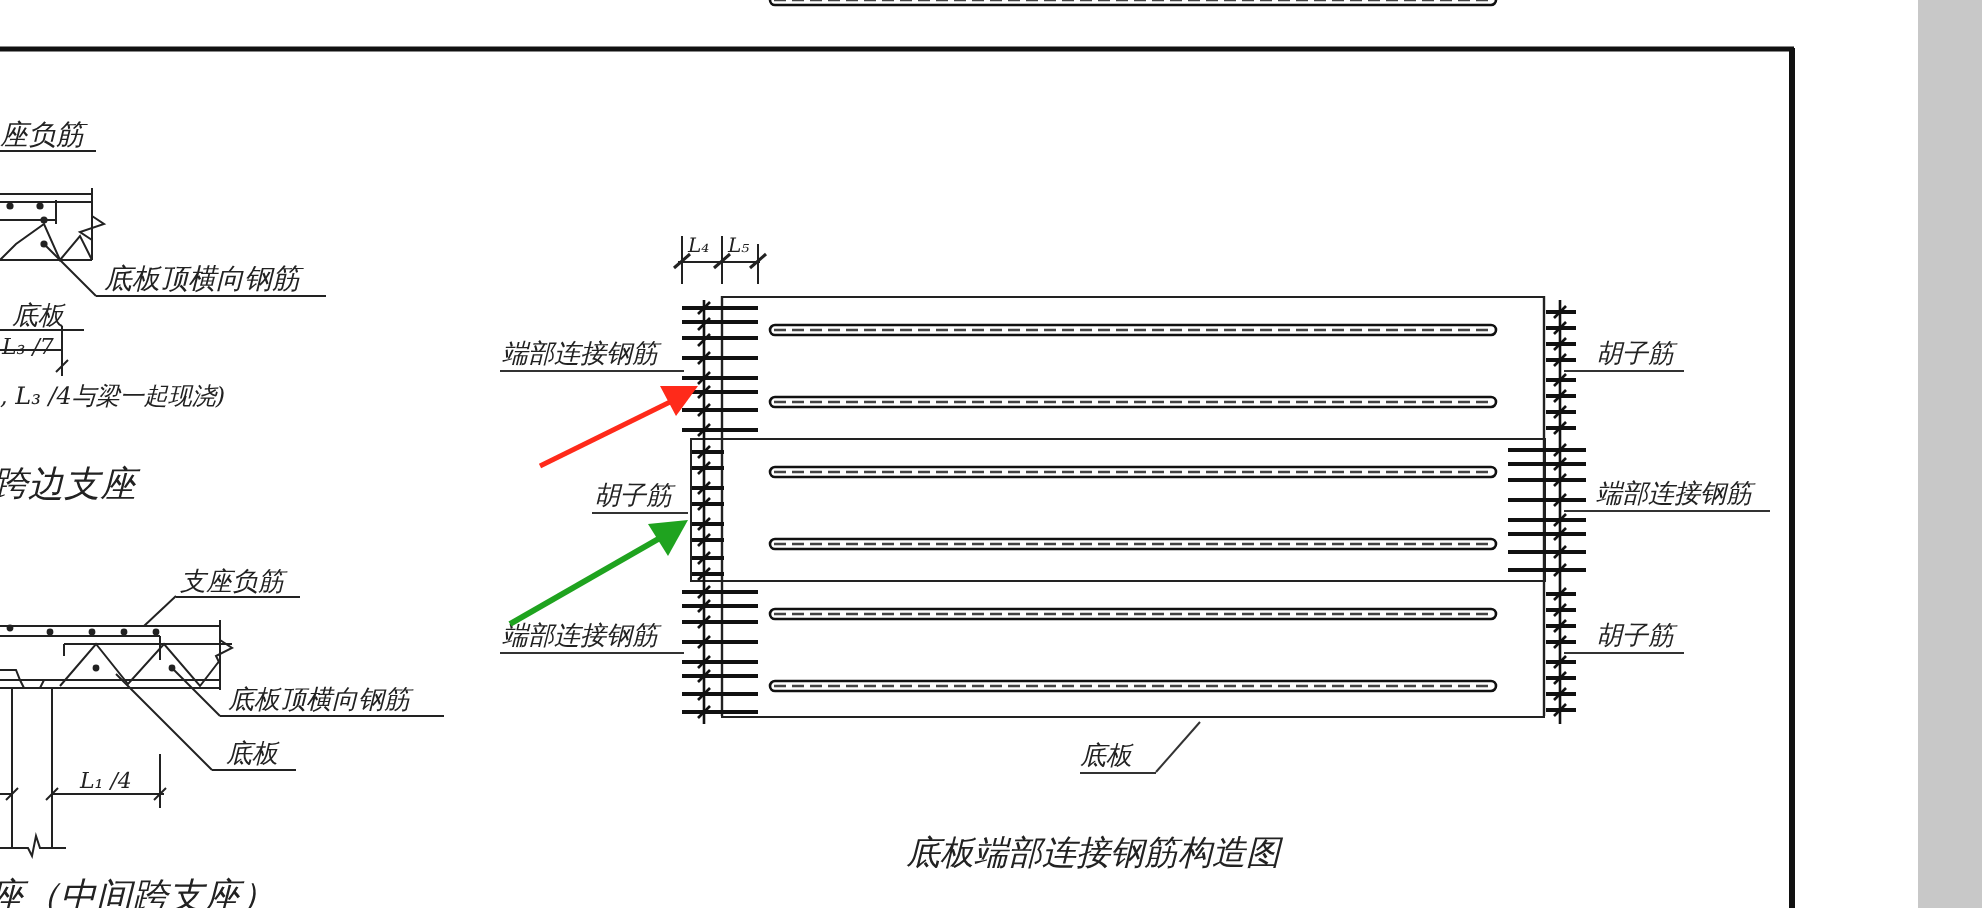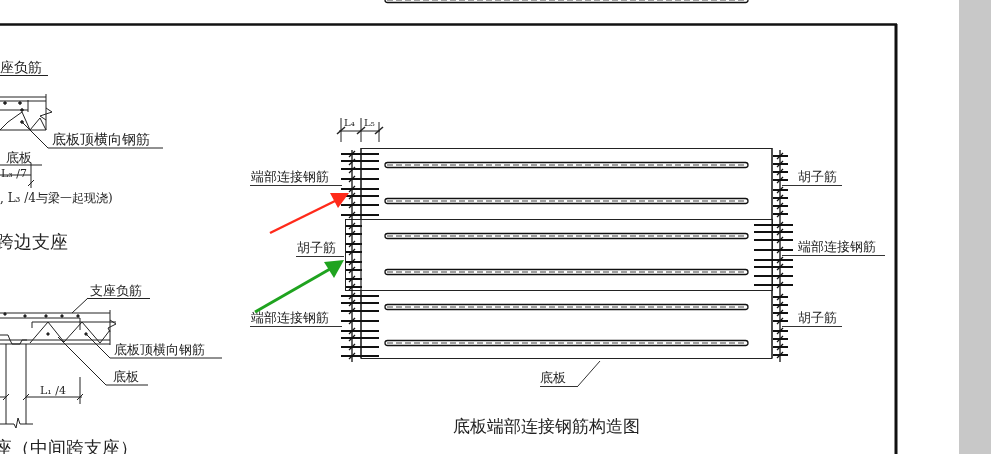--- a/index.html
+++ b/index.html
@@ -1,17 +1,17 @@
 <!DOCTYPE html>
 <html><head>
 <meta charset="utf-8">
 <style>
   html, body { margin:0; padding:0; }
   body { width:991px; height:454px; position:relative; overflow:hidden; background:#ffffff; font-family:"DejaVu Serif", serif; }
-  #canvas { position:absolute; left:0; top:0; width:959px; height:454px; background:#ffffff; }
+  #canvas { position:absolute; left:0; top:0; width:959px; height:454px; background:#ffffff;font-style:italic; }
   #side-panel { position:absolute; left:959px; top:0; width:32px; height:454px; background:#c8c8c8; }
   svg { position:absolute; left:0; top:0; }
   .lbl { font-family:"DejaVu Serif", serif; fill:#222; }
 </style>
 </head>
 <body>
 
 <div id="canvas">
 <svg width="959" height="454" viewBox="0 0 959 454">
 

